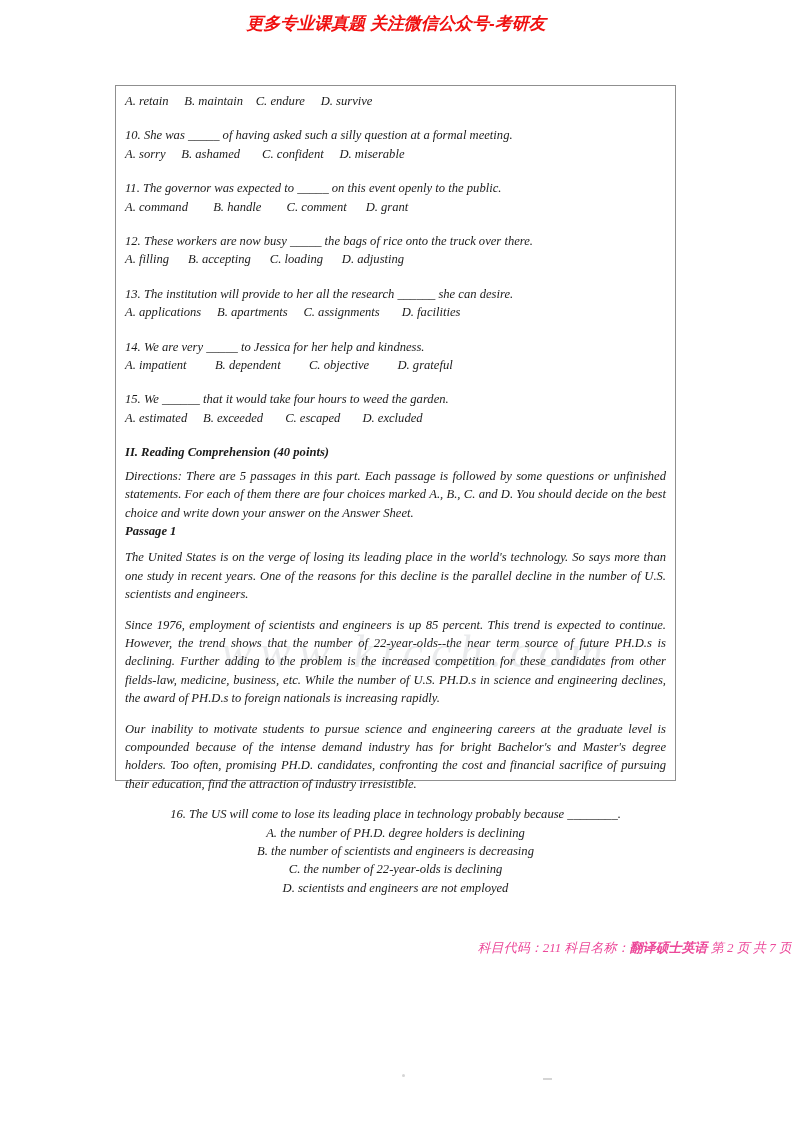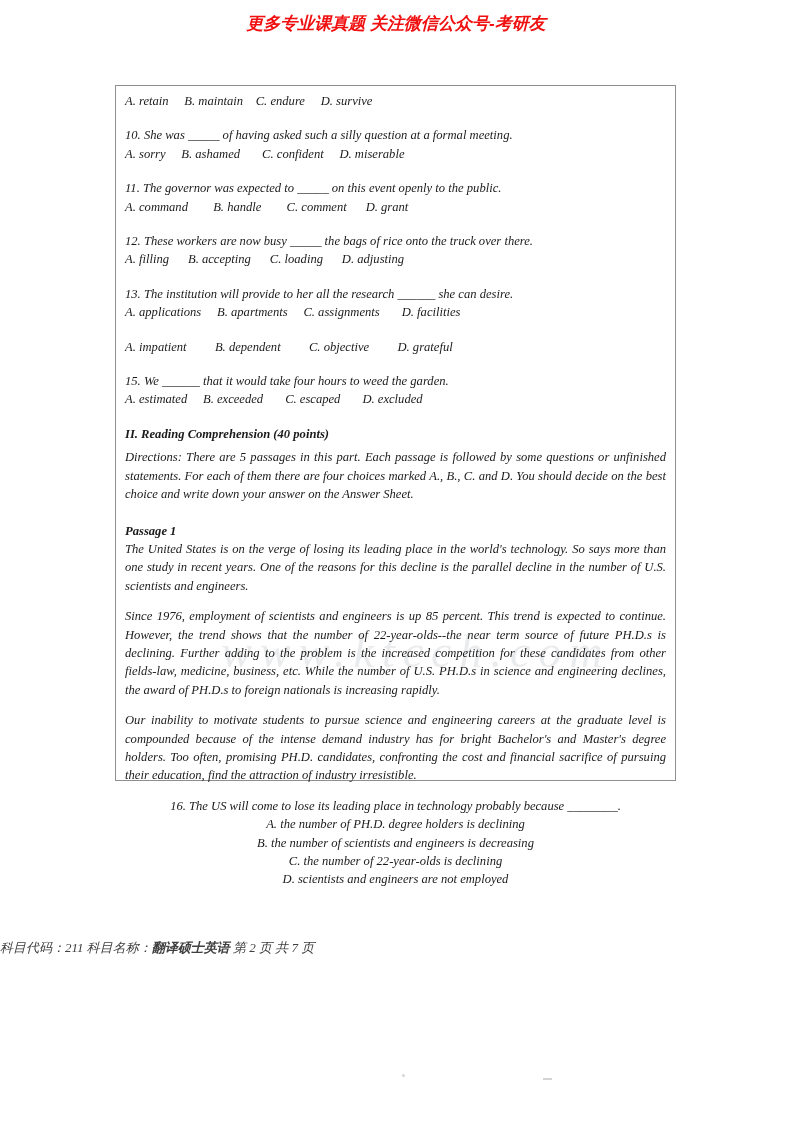--- a/index.html
+++ b/index.html
@@ -62,39 +62,39 @@
 
   .section-heading {
     font-weight: bold;
     margin-top: 2px;
     margin-bottom: 5px;
   }
 
   .directions, .para {
     text-align: justify;
   }
-  .directions { margin-bottom: 18px; }
+  .directions { margin-bottom: 0; }
 
   .passage-heading {
     font-weight: bold;
-    margin-bottom: 0;
+    margin-bottom: 8px;
   }
   .para { margin-bottom: 12px; }
 
   .rc-question .line { white-space: pre-wrap; text-align: center; }
 
   .page-footer {
     position: absolute;
     top: 939px;
     left: 0;
     width: 100%;
-    text-align: left;
+    text-align: right;
     font-size: 13px;
     z-index: 2;
-    color: #404040;
+    color: #ec4899;
   }
   .page-footer .subject { font-weight: bold; }
 
   .artifact {
     position: absolute;
     background: #b9b9b9;
     opacity: 0.6;
     z-index: 0;
   }
   .artifact.dot { left: 402px; top: 1074px; width: 3px; height: 3px; border-radius: 50%; }
@@ -125,20 +125,21 @@
     <div class="line">12. These workers are now busy _____ the bags of rice onto the truck over there.</div>
     <div class="line">A. filling      B. accepting      C. loading      D. adjusting</div>
   </div>
 
   <div class="q-block">
     <div class="line">13. The institution will provide to her all the research ______ she can desire.</div>
     <div class="line">A. applications     B. apartments     C. assignments       D. facilities</div>
   </div>
 
   <div class="q-block">
+    <div class="line">14. We are very _____ to Jessica for her help and kindness.</div>
     <div class="line">A. impatient         B. dependent         C. objective         D. grateful</div>
   </div>
 
   <div class="q-block">
     <div class="line">15. We ______ that it would take four hours to weed the garden.</div>
     <div class="line">A. estimated     B. exceeded       C. escaped       D. excluded</div>
   </div>
 
   <div class="section-heading">II. Reading Comprehension (40 points)</div>
 

